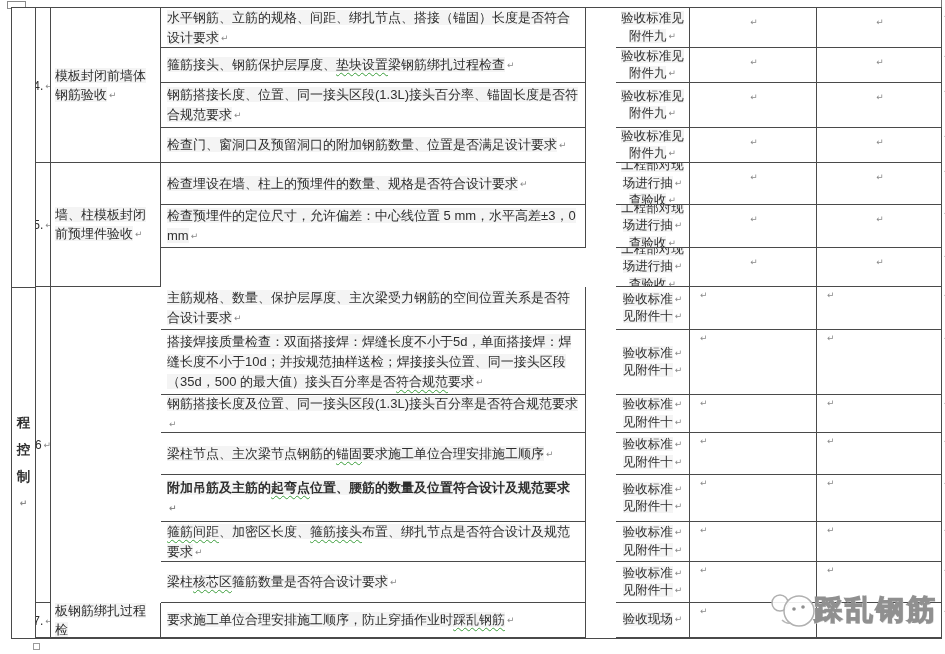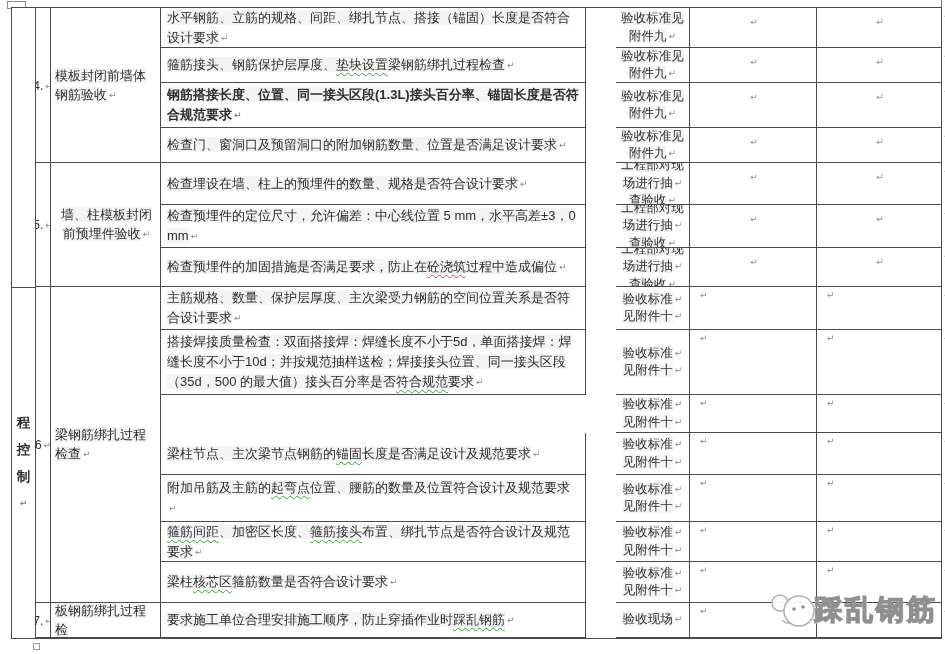--- a/index.html
+++ b/index.html
@@ -90,21 +90,21 @@
         </div>
         <div class="c cell-std" style="grid-area: 2 / 4;">
           <div><span class="t">验收标准见附件九</span><span class="rmark">↵</span></div>
         </div>
         <div class="c cell-empty center" style="grid-area: 2 / 5;">
           <span class="rmark">↵</span>
         </div>
         <div class="c cell-empty center last" style="grid-area: 2 / 6;">
           <span class="rmark">↵</span>
         </div>
-        <div class="c cell-item" style="grid-area: 3 / 3; font-weight: bold;">
+        <div class="c cell-item" style="grid-area: 3 / 3;">
           <div><span class="t"><span>钢筋搭接长度、位置、同一接头区段(1.3L)接头百分率、锚固长度是否符合规范要求</span></span><span class="rmark">↵</span></div>
         </div>
         <div class="c cell-std" style="grid-area: 3 / 4;">
           <div><span class="t">验收标准见附件九</span><span class="rmark">↵</span></div>
         </div>
         <div class="c cell-empty center" style="grid-area: 3 / 5;">
           <span class="rmark">↵</span>
         </div>
         <div class="c cell-empty center last" style="grid-area: 3 / 6;">
           <span class="rmark">↵</span>
@@ -120,21 +120,21 @@
         </div>
         <div class="c cell-empty center last" style="grid-area: 4 / 6;">
           <span class="rmark">↵</span>
         </div>
       </div>
       <div class="group" style="grid-template-rows: 42px 43px 39px;">
         <div class="c cell-no" style="grid-row: 1 / span 3;">
           <span>5.</span>
           <span class="rmark">↵</span>
         </div>
-        <div class="c cell-cat" style="grid-row: 1 / span 3; text-align: center;">
+        <div class="c cell-cat" style="grid-row: 1 / span 3;">
           <div><span class="t">墙、柱模板封闭前预埋件验收</span><span class="rmark">↵</span></div>
         </div>
         <div class="c cell-item" style="grid-area: 1 / 3; font-family: Liberation Serif, serif;">
           <div><span class="t"><span>检查埋设在墙、柱上的预埋件的数量、规格是否符合设计要求</span></span><span class="rmark">↵</span></div>
         </div>
         <div class="c cell-std" style="grid-area: 1 / 4;">
           <div><span class="t">工程部对现场进行抽</span><span class="rmark">↵</span></div>
           <div><span class="t">查验收</span><span class="rmark">↵</span></div>
         </div>
         <div class="c cell-empty center" style="grid-area: 1 / 5;">
@@ -149,42 +149,36 @@
         <div class="c cell-std" style="grid-area: 2 / 4;">
           <div><span class="t">工程部对现场进行抽</span><span class="rmark">↵</span></div>
           <div><span class="t">查验收</span><span class="rmark">↵</span></div>
         </div>
         <div class="c cell-empty center" style="grid-area: 2 / 5;">
           <span class="rmark">↵</span>
         </div>
         <div class="c cell-empty center last" style="grid-area: 2 / 6;">
           <span class="rmark">↵</span>
         </div>
-        <div class="c cell-item" style="grid-area: 3 / 3;">
-          <div><span class="t"><span>检查预埋件的加固措施是否满足要求，防止在</span><span class="wavy-red">砼浇筑</span><span>过程中造成偏位</span></span><span class="rmark">↵</span></div>
-        </div>
         <div class="c cell-std" style="grid-area: 3 / 4;">
           <div><span class="t">工程部对现场进行抽</span><span class="rmark">↵</span></div>
           <div><span class="t">查验收</span><span class="rmark">↵</span></div>
         </div>
         <div class="c cell-empty center" style="grid-area: 3 / 5;">
           <span class="rmark">↵</span>
         </div>
         <div class="c cell-empty center last" style="grid-area: 3 / 6;">
           <span class="rmark">↵</span>
         </div>
       </div>
       <div class="group" style="grid-template-rows: 43px 65px 38px 42px 47px 40px 41px;">
         <div class="c cell-no" style="grid-row: 1 / span 7;">
           <span>6</span>
           <span class="rmark">↵</span>
         </div>
-        <div class="c cell-cat" style="grid-row: 1 / span 7;">
-          <div><span class="t">梁钢筋绑扎过程检查</span><span class="rmark">↵</span></div>
-        </div>
         <div class="c cell-item" style="grid-area: 1 / 3;">
           <div><span class="t"><span>主筋规格、数量、保护层厚度、主次梁受力钢筋的空间位置关系是否符合设计要求</span></span><span class="rmark">↵</span></div>
         </div>
         <div class="c cell-std" style="grid-area: 1 / 4;">
           <div><span class="t">验收标准</span><span class="rmark">↵</span></div>
           <div><span class="t">见附件十</span><span class="rmark">↵</span></div>
         </div>
         <div class="c cell-empty left" style="grid-area: 1 / 5;">
           <span class="rmark">↵</span>
         </div>
@@ -197,44 +191,47 @@
         <div class="c cell-std" style="grid-area: 2 / 4;">
           <div><span class="t">验收标准</span><span class="rmark">↵</span></div>
           <div><span class="t">见附件十</span><span class="rmark">↵</span></div>
         </div>
         <div class="c cell-empty left" style="grid-area: 2 / 5;">
           <span class="rmark">↵</span>
         </div>
         <div class="c cell-empty left last" style="grid-area: 2 / 6;">
           <span class="rmark">↵</span>
         </div>
+        <div class="c cell-item" style="grid-area: 3 / 3;">
+          <div><span class="t"><span>钢筋搭接长度及位置、同一接头区段(1.3L)接头百分率是否符合规范要求</span></span><span class="rmark">↵</span></div>
+        </div>
         <div class="c cell-std" style="grid-area: 3 / 4;">
           <div><span class="t">验收标准</span><span class="rmark">↵</span></div>
           <div><span class="t">见附件十</span><span class="rmark">↵</span></div>
         </div>
         <div class="c cell-empty left" style="grid-area: 3 / 5;">
           <span class="rmark">↵</span>
         </div>
         <div class="c cell-empty left last" style="grid-area: 3 / 6;">
           <span class="rmark">↵</span>
         </div>
         <div class="c cell-item" style="grid-area: 4 / 3;">
-          <div><span class="t"><span>梁柱节点、主次梁节点钢筋的</span><span class="wavy-green">锚固</span><span>长度是否满足设计及规范要求</span></span><span class="rmark">↵</span></div>
+          <div><span class="t"><span>梁柱节点、主次梁节点钢筋的</span><span class="wavy-green">锚固</span><span>要求施工单位合理安排施工顺序</span></span><span class="rmark">↵</span></div>
         </div>
         <div class="c cell-std" style="grid-area: 4 / 4;">
           <div><span class="t">验收标准</span><span class="rmark">↵</span></div>
           <div><span class="t">见附件十</span><span class="rmark">↵</span></div>
         </div>
         <div class="c cell-empty left" style="grid-area: 4 / 5;">
           <span class="rmark">↵</span>
         </div>
         <div class="c cell-empty left last" style="grid-area: 4 / 6;">
           <span class="rmark">↵</span>
         </div>
-        <div class="c cell-item" style="grid-area: 5 / 3;">
+        <div class="c cell-item" style="grid-area: 5 / 3; font-weight: bold;">
           <div><span class="t"><span>附加吊筋及主筋的</span><span class="wavy-green">起弯点</span><span>位置、腰筋的数量及位置符合设计及规范要求</span></span><span class="rmark">↵</span></div>
         </div>
         <div class="c cell-std" style="grid-area: 5 / 4;">
           <div><span class="t">验收标准</span><span class="rmark">↵</span></div>
           <div><span class="t">见附件十</span><span class="rmark">↵</span></div>
         </div>
         <div class="c cell-empty left" style="grid-area: 5 / 5;">
           <span class="rmark">↵</span>
         </div>
         <div class="c cell-empty left last" style="grid-area: 5 / 6;">

